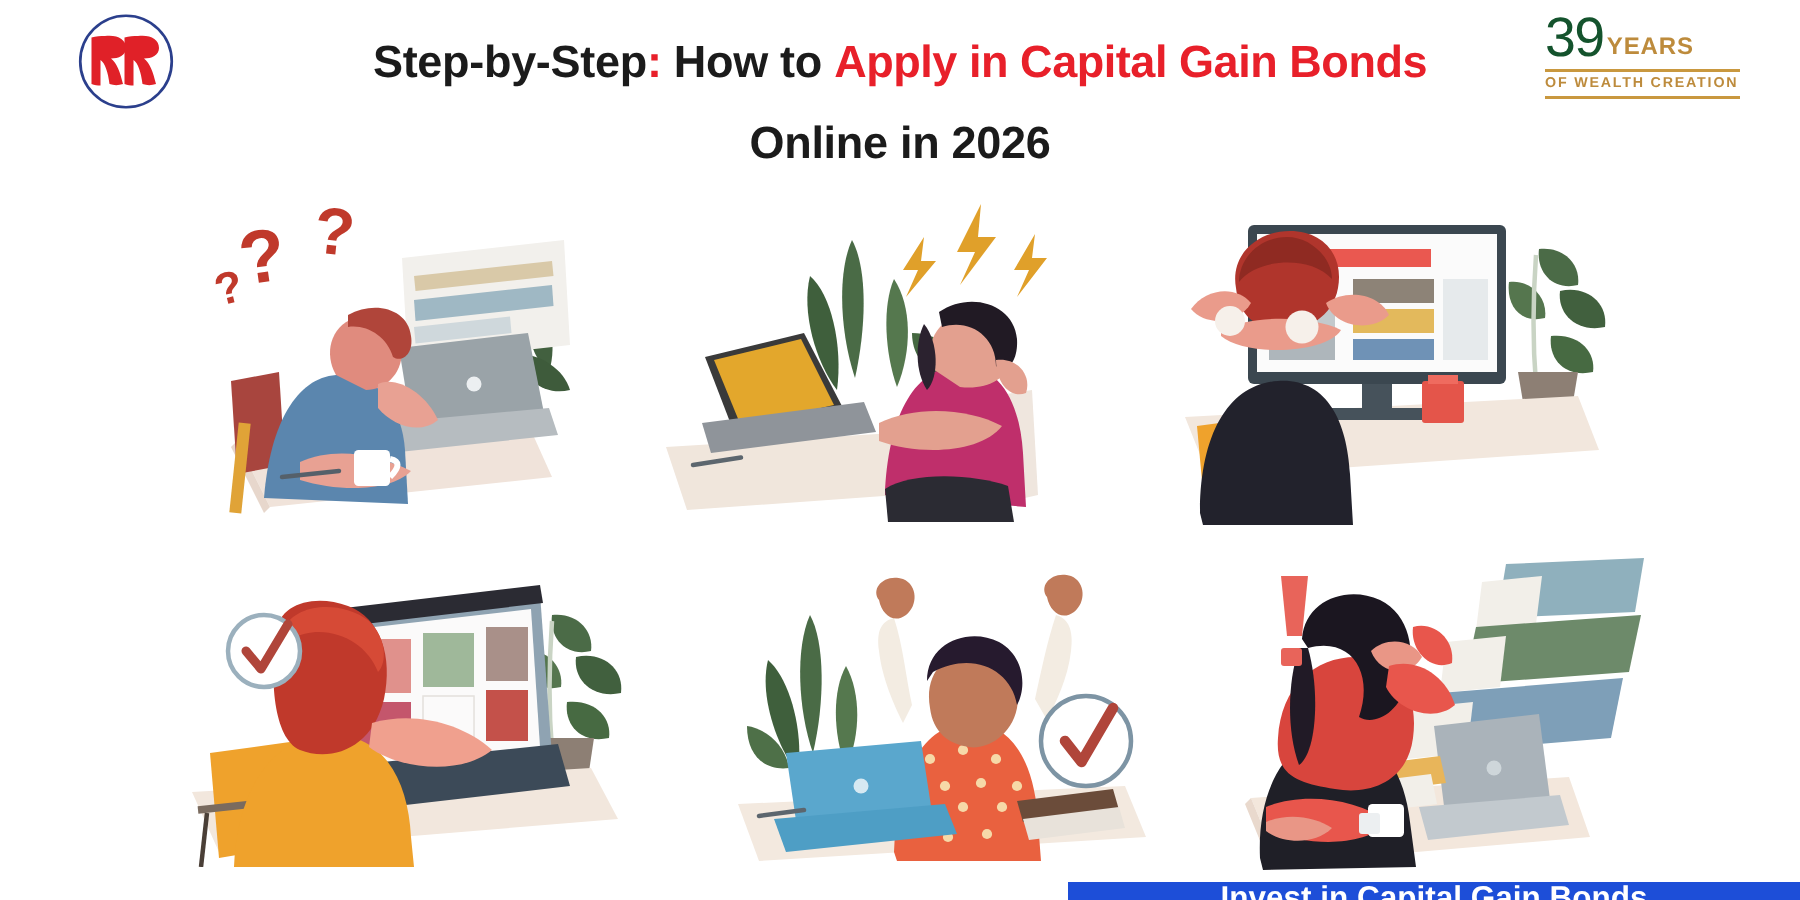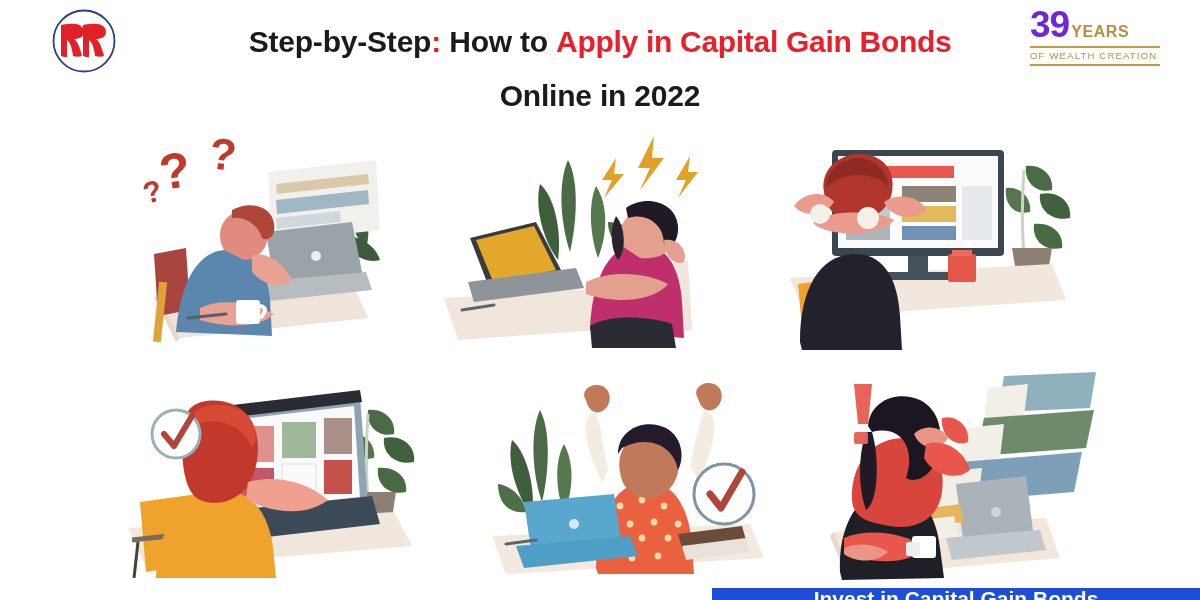--- a/index.html
+++ b/index.html
@@ -25,29 +25,29 @@
   .title-line1 .hl{color:#e8202a;font-weight:800;letter-spacing:-0.3px;}
   .title-line2{
     font-size:30px;font-weight:700;color:#1b1b1b;line-height:40px;
     margin-top:14px;white-space:nowrap;letter-spacing:-0.2px;
   }
 
   
   .badge{position:absolute;right:34px;top:8px;width:136px;text-align:left;}
   .badge-top{display:flex;align-items:flex-end;gap:2px;}
   .badge-num{
-    font-size:37px;font-weight:700;color:#6d28d9;line-height:34px;letter-spacing:-1px;
+    font-size:37px;font-weight:400;color:#14532d;line-height:34px;letter-spacing:-1px;
   }
   .badge-years{
     font-size:16px;font-weight:800;color:#bd8b3c;letter-spacing:0.6px;line-height:16px;
     padding-bottom:2px;
   }
   .badge-rule{height:2px;background:#c9983f;margin:4px 0 2px 0;width:130px;}
   .badge-sub{
-    font-size:9.5px;font-weight:400;color:#bd8b3c;letter-spacing:1.2px;line-height:12px;
+    font-size:9.5px;font-weight:700;color:#bd8b3c;letter-spacing:1.2px;line-height:12px;
     white-space:nowrap;
   }
   .badge-rule2{height:2px;background:#c9983f;margin-top:2px;width:130px;}
 
   
   .illo{position:absolute;}
   .illo svg{display:block;width:100%;height:100%;}
 
   .i1{left:140px;top:132px;width:245px;height:218px;}
   .i2{left:440px;top:130px;width:265px;height:220px;}
@@ -78,21 +78,21 @@
                C33 53, 30 53, 27 52 C26 44, 24 38, 21 36 L21 53 C19 53, 17 53, 15 52
                L15 21 C18 20, 21 20, 24 20 Z" fill="#e02128"></path>
       <path d="M46 20 C54 19, 60 22, 60 28 C60 33, 55 35, 50 35 C54 38, 56 44, 58 52
                C55 53, 52 53, 49 52 C48 44, 46 38, 43 36 L43 53 C41 53, 39 53, 37 52
                L37 21 C40 20, 43 20, 46 20 Z" fill="#e02128"></path>
     </svg>
   </div>
 
   <div class="title-block">
     <div class="title-line1"><span>Step-by-Step</span><span class="colon">:</span><span> How to </span><span class="hl">Apply in Capital Gain Bonds</span></div>
-    <div class="title-line2">Online in 2022</div>
+    <div class="title-line2">Online in 2026</div>
   </div>
 
   <div class="badge">
     <div class="badge-top">
       <span class="badge-num">39</span>
       <span class="badge-years">YEARS</span>
     </div>
     <div class="badge-rule"></div>
     <div class="badge-sub">OF WEALTH CREATION</div>
     <div class="badge-rule2"></div>

